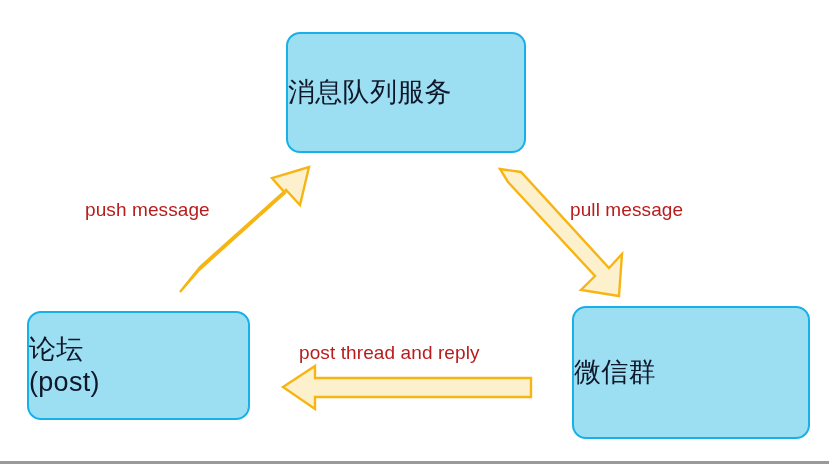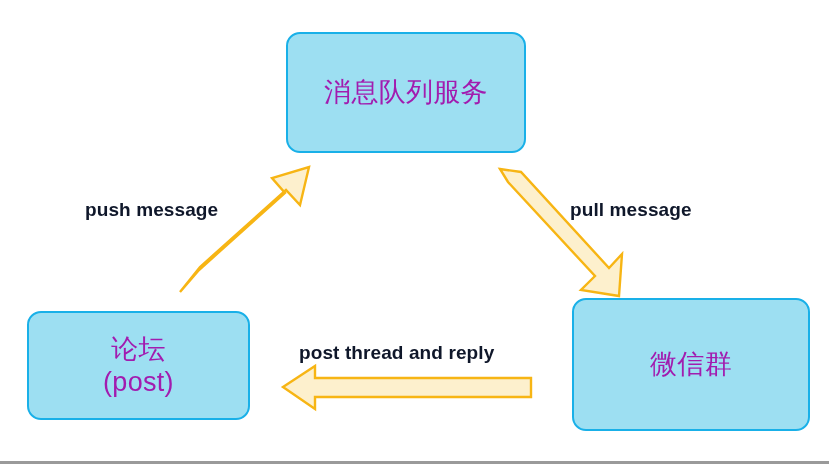--- a/index.html
+++ b/index.html
@@ -18,23 +18,23 @@
     overflow: hidden;
   }
   .node {
     position: absolute;
     box-sizing: border-box;
     background: #9ddff2;
     border: 2px solid #19b0e8;
     border-radius: 14px;
     display: flex;
     flex-direction: column;
-    align-items: center;
+    align-items: flex-start;
     justify-content: center;
-    color: #a21caf;
+    color: #0f172a;
     font-size: 27px;
     line-height: 1.22;
     text-align: center;
     letter-spacing: 0.3px;
   }
   .node .line-cn {
     display: block;
     white-space: nowrap;
   }
   .node .line-en {
@@ -48,32 +48,31 @@
     height: 121px;
   }
   #node-forum {
     left: 27px;
     top: 311px;
     width: 223px;
     height: 109px;
   }
   #node-wechat {
     left: 572px;
-    top: 298px;
+    top: 306px;
     width: 238px;
     height: 133px;
     gap: 28px;
   }
   .edge-label {
     position: absolute;
-    color: #0f172a;
+    color: #b91c1c;
     font-size: 19px;
     white-space: nowrap;
     letter-spacing: 0.1px;
-    font-weight: bold;
   }
   #label-push  { left: 85px;  top: 199px; }
   #label-pull  { left: 570px; top: 199px; }
   #label-post  { left: 299px; top: 342px; }
   #label-rest  { left: 325px; top: 421px; }
   #arrows {
     position: absolute;
     left: 0;
     top: 0;
     width: 829px;

